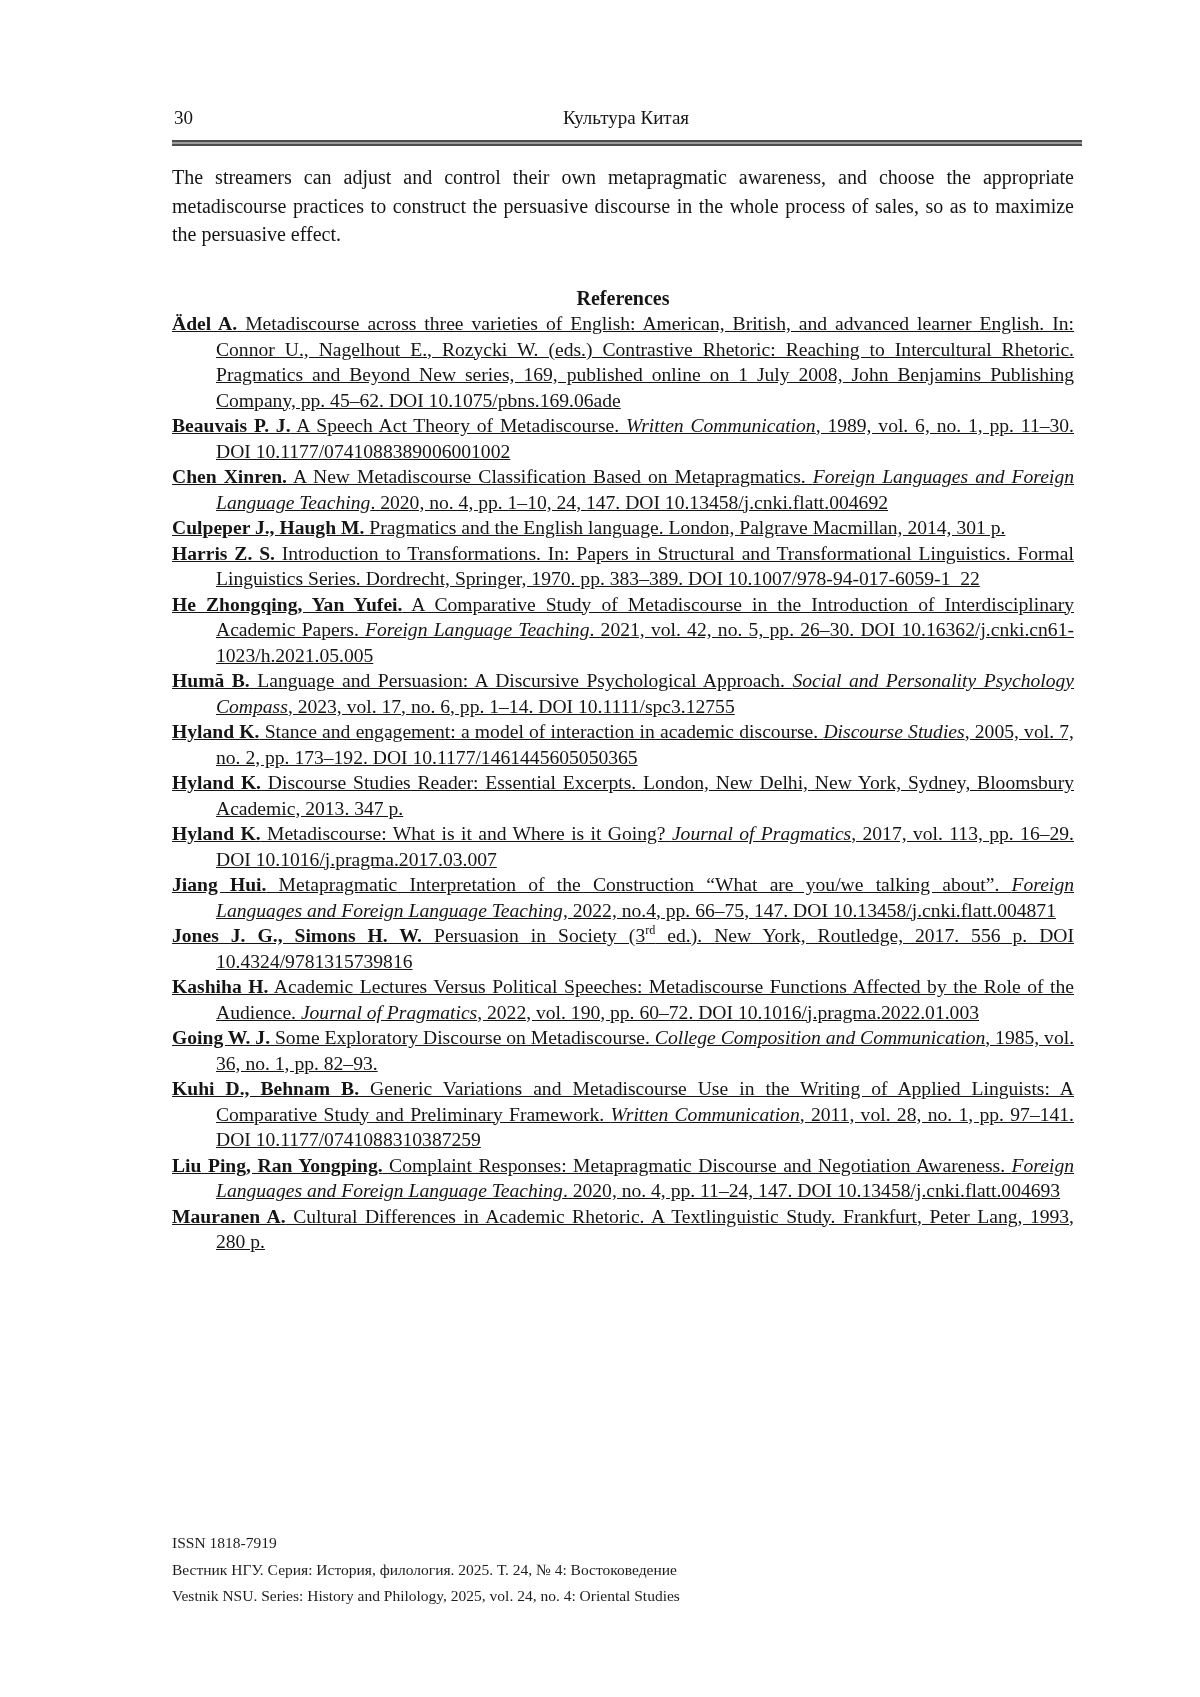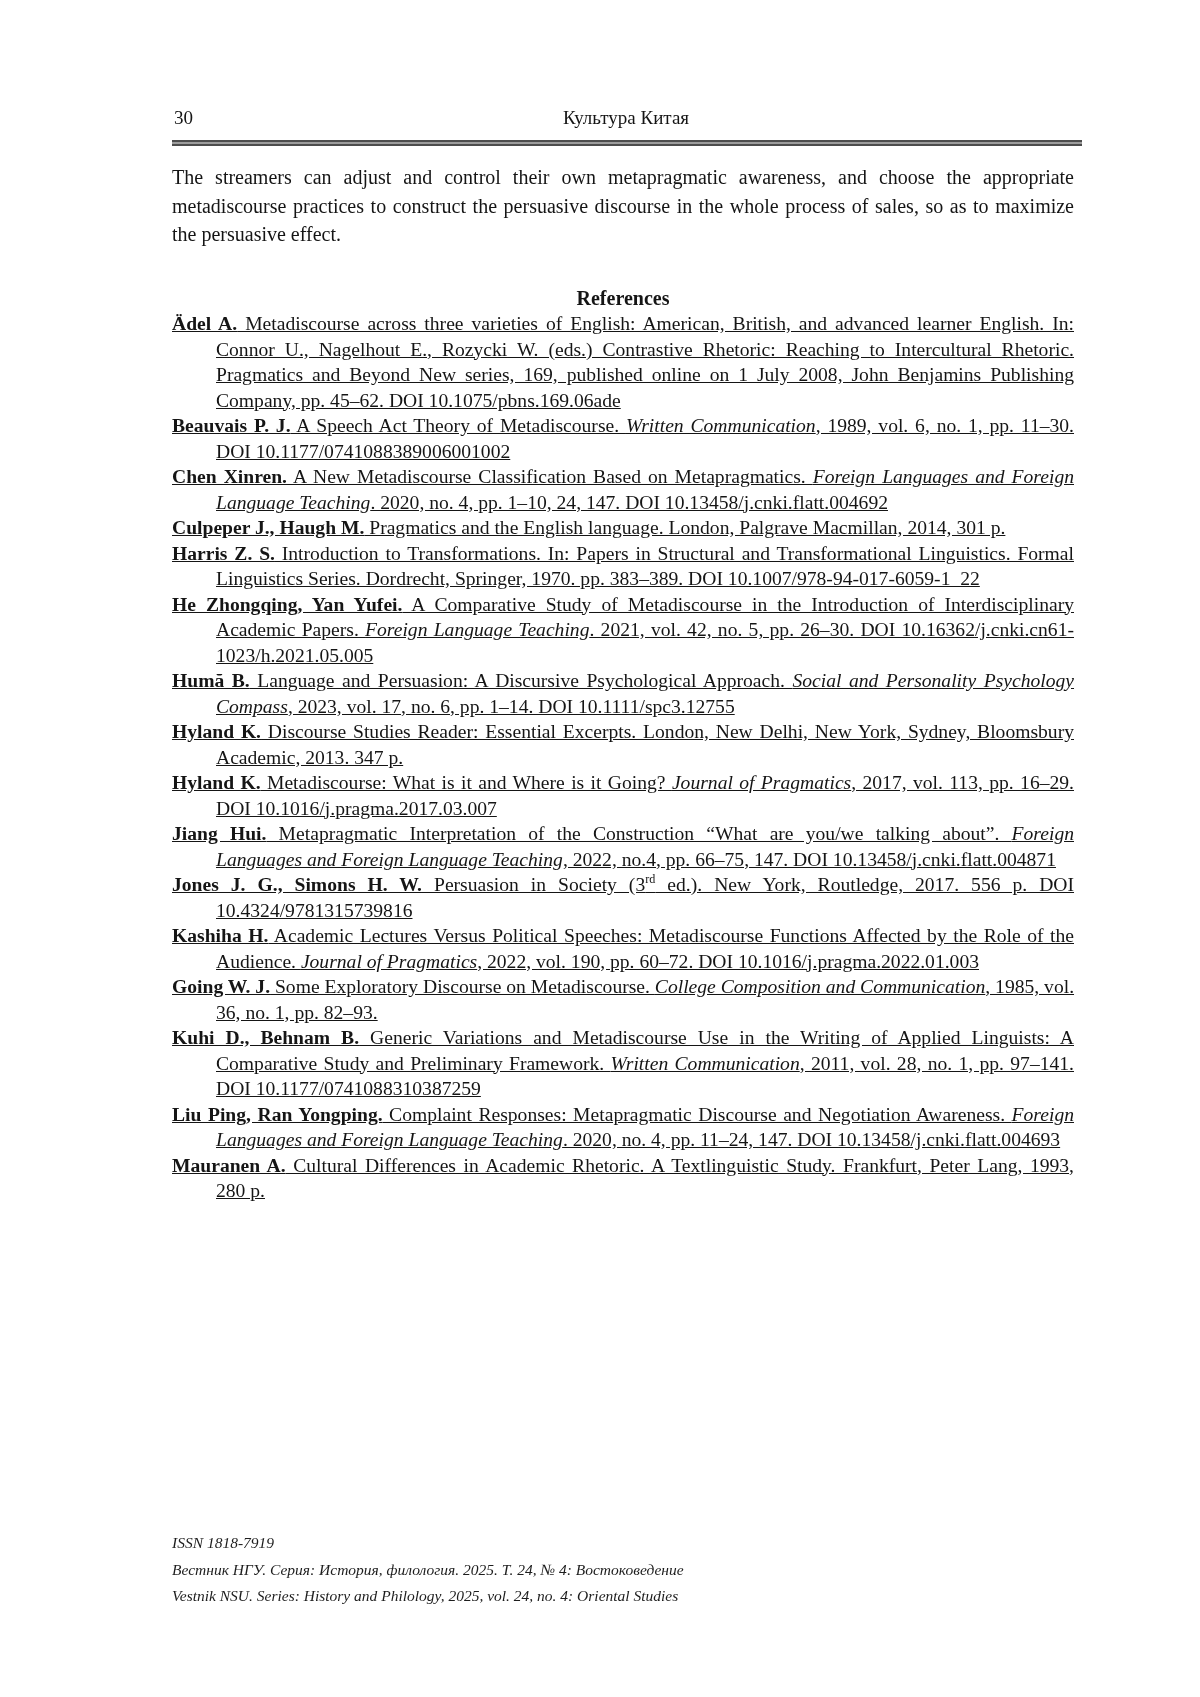--- a/index.html
+++ b/index.html
@@ -87,21 +87,20 @@
     vertical-align: super;
   }
   .page-footer {
     position: absolute;
     top: 1530px;
     left: 172px;
     width: 902px;
     font-size: 15.5px;
     line-height: 26.5px;
     color: #1d1d1d;
-    font-style: italic;
   }
   .page-footer div { margin: 0; }
 </style>
 </head>
 <body>
 
 <div class="page">
 
   <div class="page-header">
     <span class="page-num">30</span>
@@ -115,20 +114,21 @@
   <h2 class="refs-heading">References</h2>
 
   <div class="refs-list">
       <p class="ref"><span class="b">Ädel A.</span><span> Metadiscourse across three varieties of English: American, British, and advanced learner English. In: Connor U., Nagelhout E., Rozycki W. (eds.) Contrastive Rhetoric: Reaching to Intercultural Rhetoric. Pragmatics and Beyond New series, 169, published online on 1 July 2008, John Benjamins Publishing Company, pp. 45–62. DOI 10.1075/pbns.169.06ade</span></p>
       <p class="ref"><span class="b">Beauvais P. J.</span><span> A Speech Act Theory of Metadiscourse. </span><span class="i">Written Communication</span><span>, 1989, vol. 6, no. 1, pp. 11–30. DOI 10.1177/0741088389006001002</span></p>
       <p class="ref"><span class="b">Chen Xinren.</span><span> A New Metadiscourse Classification Based on Metapragmatics. </span><span class="i">Foreign Languages and Foreign Language Teaching</span><span>. 2020, no. 4, pp. 1–10, 24, 147. DOI 10.13458/j.cnki.flatt.004692</span></p>
       <p class="ref"><span class="b">Culpeper J., Haugh M.</span><span> Pragmatics and the English language. London, Palgrave Macmillan, 2014, 301 p.</span></p>
       <p class="ref"><span class="b">Harris Z. S.</span><span> Introduction to Transformations. In: Papers in Structural and Transformational Linguistics. Formal Linguistics Series. Dordrecht, Springer, 1970. pp. 383–389. DOI 10.1007/978-94-017-6059-1_22</span></p>
       <p class="ref"><span class="b">He Zhongqing, Yan Yufei.</span><span> A Comparative Study of Metadiscourse in the Introduction of Interdisciplinary Academic Papers. </span><span class="i">Foreign Language Teaching</span><span>. 2021, vol. 42, no. 5, pp. 26–30. DOI 10.16362/j.cnki.cn61-1023/h.2021.05.005</span></p>
       <p class="ref"><span class="b">Humă B.</span><span> Language and Persuasion: A Discursive Psychological Approach. </span><span class="i">Social and Personality Psychology Compass</span><span>, 2023, vol. 17, no. 6, pp. 1–14. DOI 10.1111/spc3.12755</span></p>
+      <p class="ref"><span class="b">Hyland K.</span><span> Stance and engagement: a model of interaction in academic discourse. </span><span class="i">Discourse Studies</span><span>, 2005, vol. 7, no. 2, pp. 173–192. DOI 10.1177/1461445605050365</span></p>
       <p class="ref"><span class="b">Hyland K.</span><span> Discourse Studies Reader: Essential Excerpts. London, New Delhi, New York, Sydney, Bloomsbury Academic, 2013. 347 p.</span></p>
       <p class="ref"><span class="b">Hyland K.</span><span> Metadiscourse: What is it and Where is it Going? </span><span class="i">Journal of Pragmatics</span><span>, 2017, vol. 113, pp. 16–29. DOI 10.1016/j.pragma.2017.03.007</span></p>
       <p class="ref"><span class="b">Jiang Hui.</span><span> Metapragmatic Interpretation of the Construction “What are you/we talking about”. </span><span class="i">Foreign Languages and Foreign Language Teaching</span><span>, 2022, no.4, pp. 66–75, 147. DOI 10.13458/j.cnki.flatt.004871</span></p>
       <p class="ref"><span class="b">Jones J. G., Simons H. W.</span><span> Persuasion in Society (3</span><sup>rd</sup><span> ed.). New York, Routledge, 2017. 556 p. DOI 10.4324/9781315739816</span></p>
       <p class="ref"><span class="b">Kashiha H.</span><span> Academic Lectures Versus Political Speeches: Metadiscourse Functions Affected by the Role of the Audience. </span><span class="i">Journal of Pragmatics</span><span>, 2022, vol. 190, pp. 60–72. DOI 10.1016/j.pragma.2022.01.003</span></p>
       <p class="ref"><span class="b">Going W. J.</span><span> Some Exploratory Discourse on Metadiscourse. </span><span class="i">College Composition and Communication</span><span>, 1985, vol. 36, no. 1, pp. 82–93.</span></p>
       <p class="ref"><span class="b">Kuhi D., Behnam B.</span><span> Generic Variations and Metadiscourse Use in the Writing of Applied Linguists: A Comparative Study and Preliminary Framework. </span><span class="i">Written Communication</span><span>, 2011, vol. 28, no. 1, pp. 97–141. DOI 10.1177/0741088310387259</span></p>
       <p class="ref"><span class="b">Liu Ping, Ran Yongping.</span><span> Complaint Responses: Metapragmatic Discourse and Negotiation Awareness. </span><span class="i">Foreign Languages and Foreign Language Teaching</span><span>. 2020, no. 4, pp. 11–24, 147. DOI 10.13458/j.cnki.flatt.004693</span></p>
       <p class="ref"><span class="b">Mauranen A.</span><span> Cultural Differences in Academic Rhetoric. A Textlinguistic Study. Frankfurt, Peter Lang, 1993, 280 p.</span></p>
     </div>

